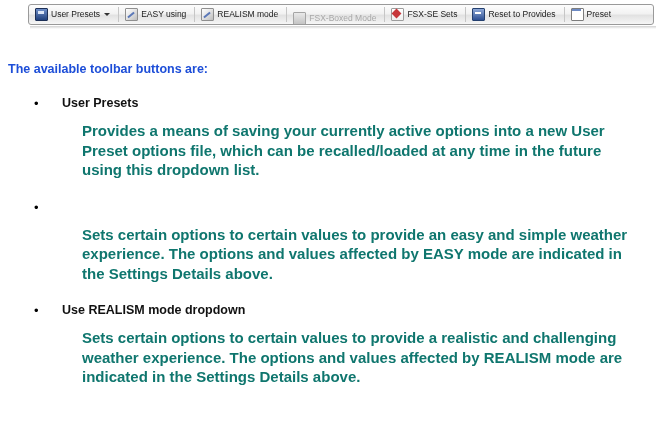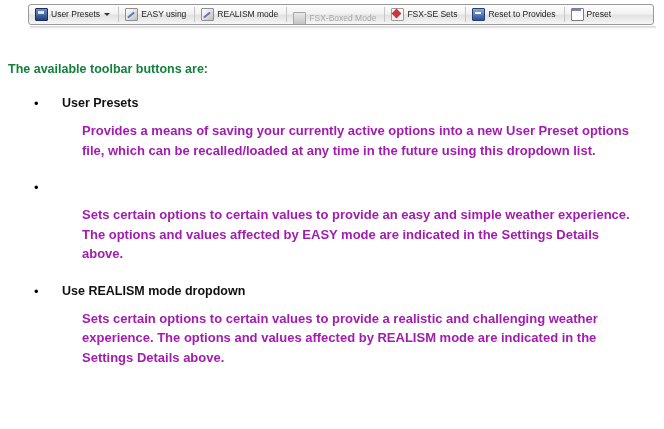--- a/index.html
+++ b/index.html
@@ -148,21 +148,21 @@
   .doc {
     position: absolute;
     left: 0;
     top: 62px;
     width: 664px;
   }
   .lead {
     margin: 0 0 0 8px;
     font-size: 12.5px;
     font-weight: bold;
-    color: #15803d;
+    color: #1d4ed8;
   }
   .bullet-block { margin-top: 19px; }
   .bullet-row {
     display: flex;
     margin-left: 8px;
   }
   .bullet-dot {
     width: 28px;
     flex: 0 0 28px;
     margin-left: 26px;
@@ -172,24 +172,24 @@
   }
   .bullet-title {
     font-size: 12.5px;
     font-weight: bold;
     line-height: 17px;
     color: #111;
   }
   .bullet-body {
     margin: 9px 16px 0 82px;
     width: 548px;
-    font-size: 13px;
+    font-size: 15px;
     font-weight: bold;
     line-height: 19.5px;
-    color: #a21caf;
+    color: #0f766e;
   }
 </style>
 </head>
 <body>
 
 <div class="toolbar-wrap">
   <div class="tb-shadow"></div>
   <div class="toolbar">
 
     <div class="tb-item">

